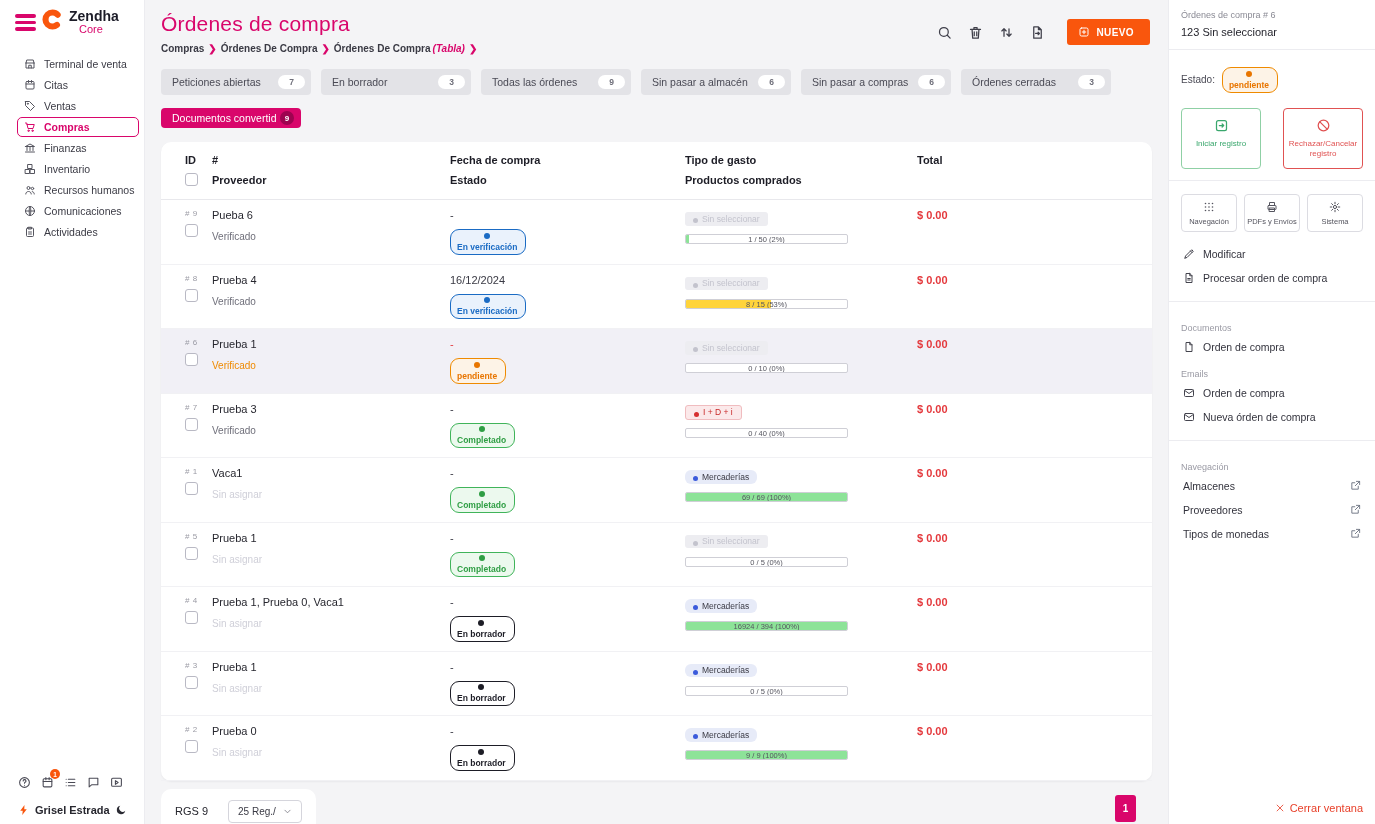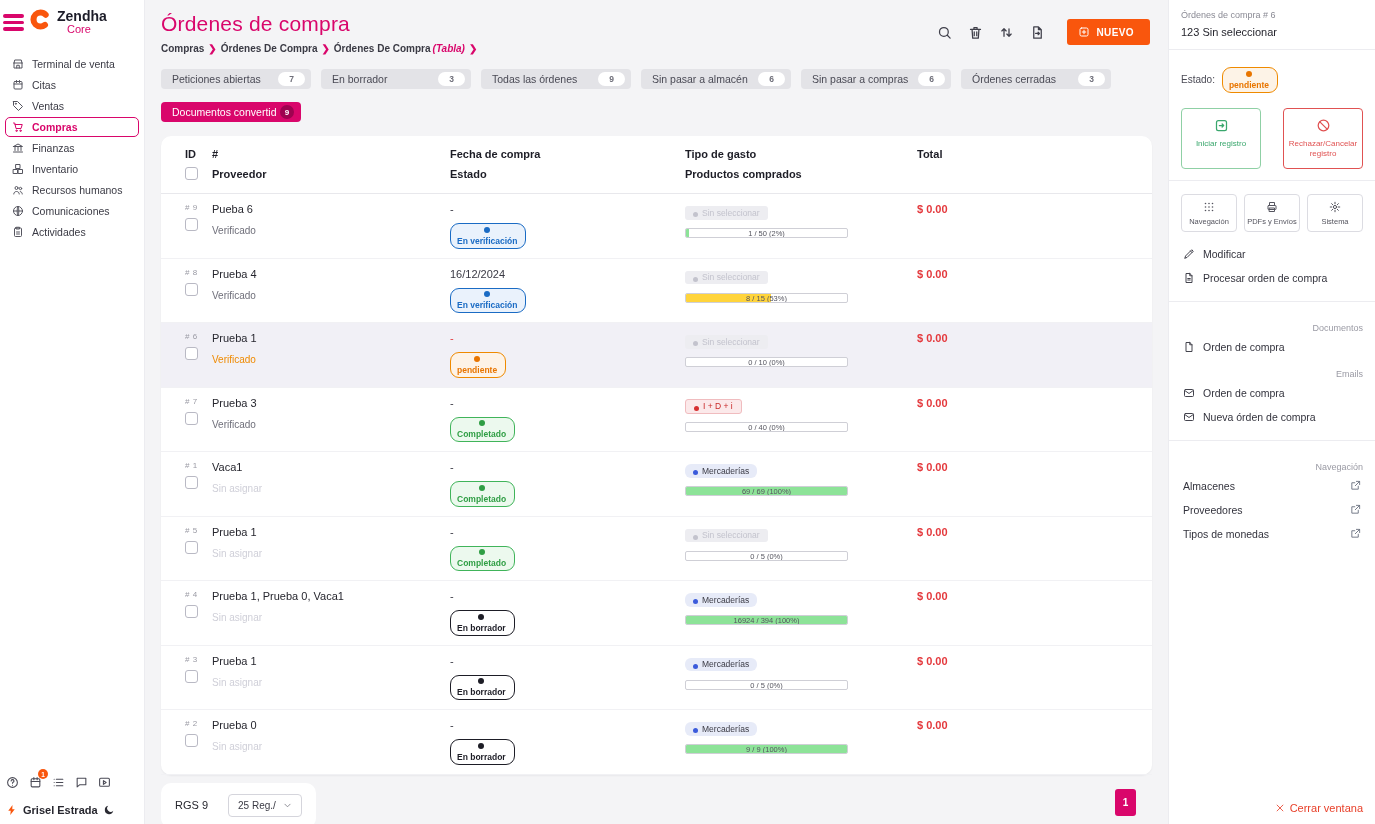--- a/index.html
+++ b/index.html
@@ -3,21 +3,21 @@
 <meta charset="utf-8">
 <style>
   *{margin:0;padding:0;box-sizing:border-box;}
   html,body{width:1375px;height:824px;overflow:hidden;font-family:"Liberation Sans",sans-serif;background:#fff;}
   .app{display:flex;width:1375px;height:824px;}
   .ic{display:inline-flex;width:14px;height:14px;flex:none;}
   .ic svg{width:100%;height:100%;}
   [data-interactable="true"]{cursor:pointer;}
 
   
-  .sidebar{width:145px;background:#fff;border-right:1px solid #ececf0;display:flex;flex-direction:column;}
+  .sidebar{width:145px;background:#fff;border-right:1px solid #ececf0;display:flex;flex-direction:column;padding-left:12px;}
   .brand-row{display:flex;align-items:flex-start;gap:6px;padding:9px 6px 10px 3px;}
   .hamburger{width:21px;padding-top:2px;}
   .hamburger span{display:block;height:3.5px;background:#d9066b;border-radius:2px;margin:3px 0;}
   .logo{width:21px;height:21px;}
   .brand-name{font-weight:bold;font-size:14px;color:#1c1c28;line-height:1.05;}
   .brand-sub{color:#d9066b;font-size:11px;line-height:1.05;padding-left:10px;}
   .nav-list{margin-top:8px;}
   .nav-item{display:flex;align-items:center;gap:8px;padding:3px 6px;margin:1px 5px;font-size:10.5px;color:#3a3a44;border:1px solid transparent;border-radius:5px;white-space:nowrap;}
   .nav-item .ic{width:12px;height:12px;color:#55555f;}
   .nav-item.active{color:#d9066b;border-color:#d9066b;font-weight:bold;background:#fff;}
@@ -38,21 +38,21 @@
   .breadcrumb{font-size:10px;color:#3a3a44;margin-top:7px;font-weight:bold;}
   .crumb-sep{color:#d9066b;margin:0 4px;font-weight:bold;}
   .crumb-view{color:#d9066b;font-style:italic;margin-left:2px;}
   .header-actions{display:flex;align-items:center;gap:16px;padding-top:7px;}
   .action-icon{width:15px;height:15px;color:#3f3f4a;}
   .btn-new{background:#f9560d;color:#fff;font-size:10px;font-weight:bold;border:none;border-radius:3px;padding:7px 16px 7px 11px;display:flex;align-items:center;gap:6px;letter-spacing:.4px;margin-left:6px;}
   .btn-new .ic{width:12px;height:12px;color:#fff;}
 
   
   .filters{display:flex;gap:10px;padding:15px 16px 0;}
-  .chip{background:#e3e3e7;border-radius:4px;padding:4px 6px 4px 11px;font-size:10.5px;color:#4a4a55;display:flex;align-items:center;justify-content:space-between;width:150px;height:20px;white-space:nowrap;}
+  .chip{background:#e3e3e7;border-radius:4px;padding:4px 6px 4px 11px;font-size:10.5px;color:#4a4a55;display:flex;align-items:center;justify-content:space-between;width:150px;height:26px;white-space:nowrap;}
   .chip .cnt{background:#fff;color:#6f6f7a;font-size:8.5px;width:27px;text-align:center;border-radius:9px;padding:2px 0;font-weight:bold;}
   .converted-row{padding:13px 16px 0;}
   .chip-pink{background:#d9066b;color:#fff;border-radius:4px;width:140px;height:20px;display:flex;align-items:center;justify-content:space-between;padding:4px 7px 4px 11px;font-size:10.5px;}
   .chip-pink .lbl{white-space:nowrap;overflow:hidden;max-width:105px;}
   .chip-pink .cnt-pink{background:#9e0350;color:#fff;width:14px;height:14px;border-radius:50%;font-size:8px;display:flex;align-items:center;justify-content:center;font-weight:bold;flex:none;}
 
   
   .table-card{background:#fff;border-radius:10px;margin:14px 16px 0;box-shadow:0 1px 2px rgba(20,20,40,.05);}
   .grid-cols{display:grid;grid-template-columns:27px 238px 235px 232px 1fr;padding-left:24px;}
   .thead{padding-top:13px;padding-bottom:11px;border-bottom:1px solid #e8e8ec;font-size:11px;font-weight:bold;color:#1d1d26;}
@@ -111,21 +111,21 @@
   .pa-btn{flex:1;border:1px solid;border-radius:4px;background:#fff;padding:9px 3px;display:flex;flex-direction:column;align-items:center;gap:6px;font-size:8px;text-align:center;line-height:1.25;font-family:inherit;}
   .pa-btn .ic{width:15px;height:15px;}
   .pa-btn.green{border-color:#8fd0a5;color:#3aa76d;}
   .pa-btn.red{border-color:#e05252;color:#e05252;}
   .tabs-row{display:flex;gap:7px;margin-top:2px;}
   .tab-btn{flex:1;border:1px solid #dcdce2;border-radius:4px;background:#fff;padding:6px 1px 5px;display:flex;flex-direction:column;align-items:center;gap:4px;font-size:7.5px;color:#55555f;font-family:inherit;white-space:nowrap;}
   .tab-btn .ic{width:12px;height:12px;color:#55555f;}
   .quick-actions{margin-top:10px;}
   .qa-link{display:flex;align-items:center;gap:8px;font-size:10.5px;color:#33333d;padding:6px 2px;}
   .qa-link .ic{width:12px;height:12px;color:#44444e;}
-  .sec-title{font-size:9px;color:#9a9aa4;margin:10px 0 2px;text-align:right;}
+  .sec-title{font-size:9px;color:#9a9aa4;margin:10px 0 2px;}
   .nav-link{display:flex;align-items:center;justify-content:space-between;font-size:10.5px;color:#33333d;padding:6px 2px;}
   .nav-link .ic{width:11px;height:11px;color:#6b7280;}
   .close-link{position:absolute;bottom:10px;right:12px;color:#e8402a;font-size:11px;display:flex;gap:5px;align-items:center;}
   .close-link .ic{width:10px;height:10px;}
 </style>
 </head>
 <body>
 
 <div class="app" data-interactable="false">
 

